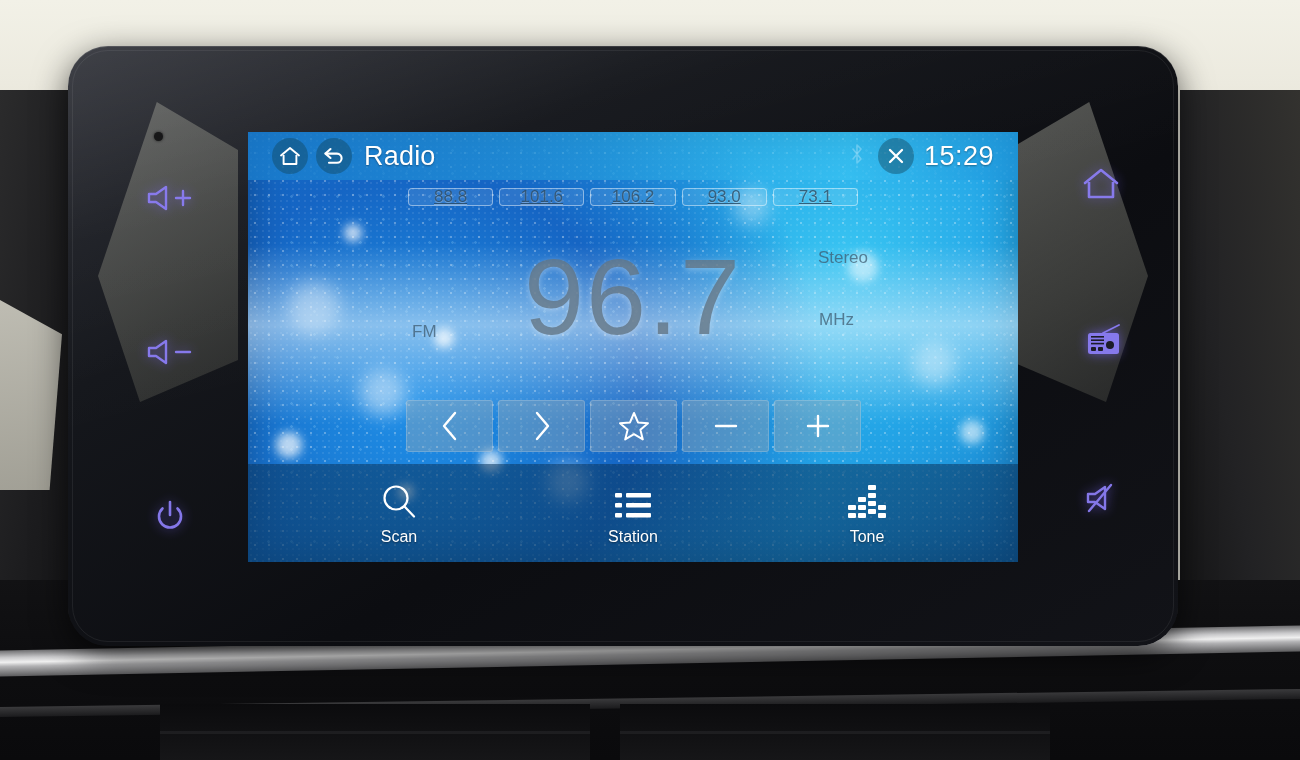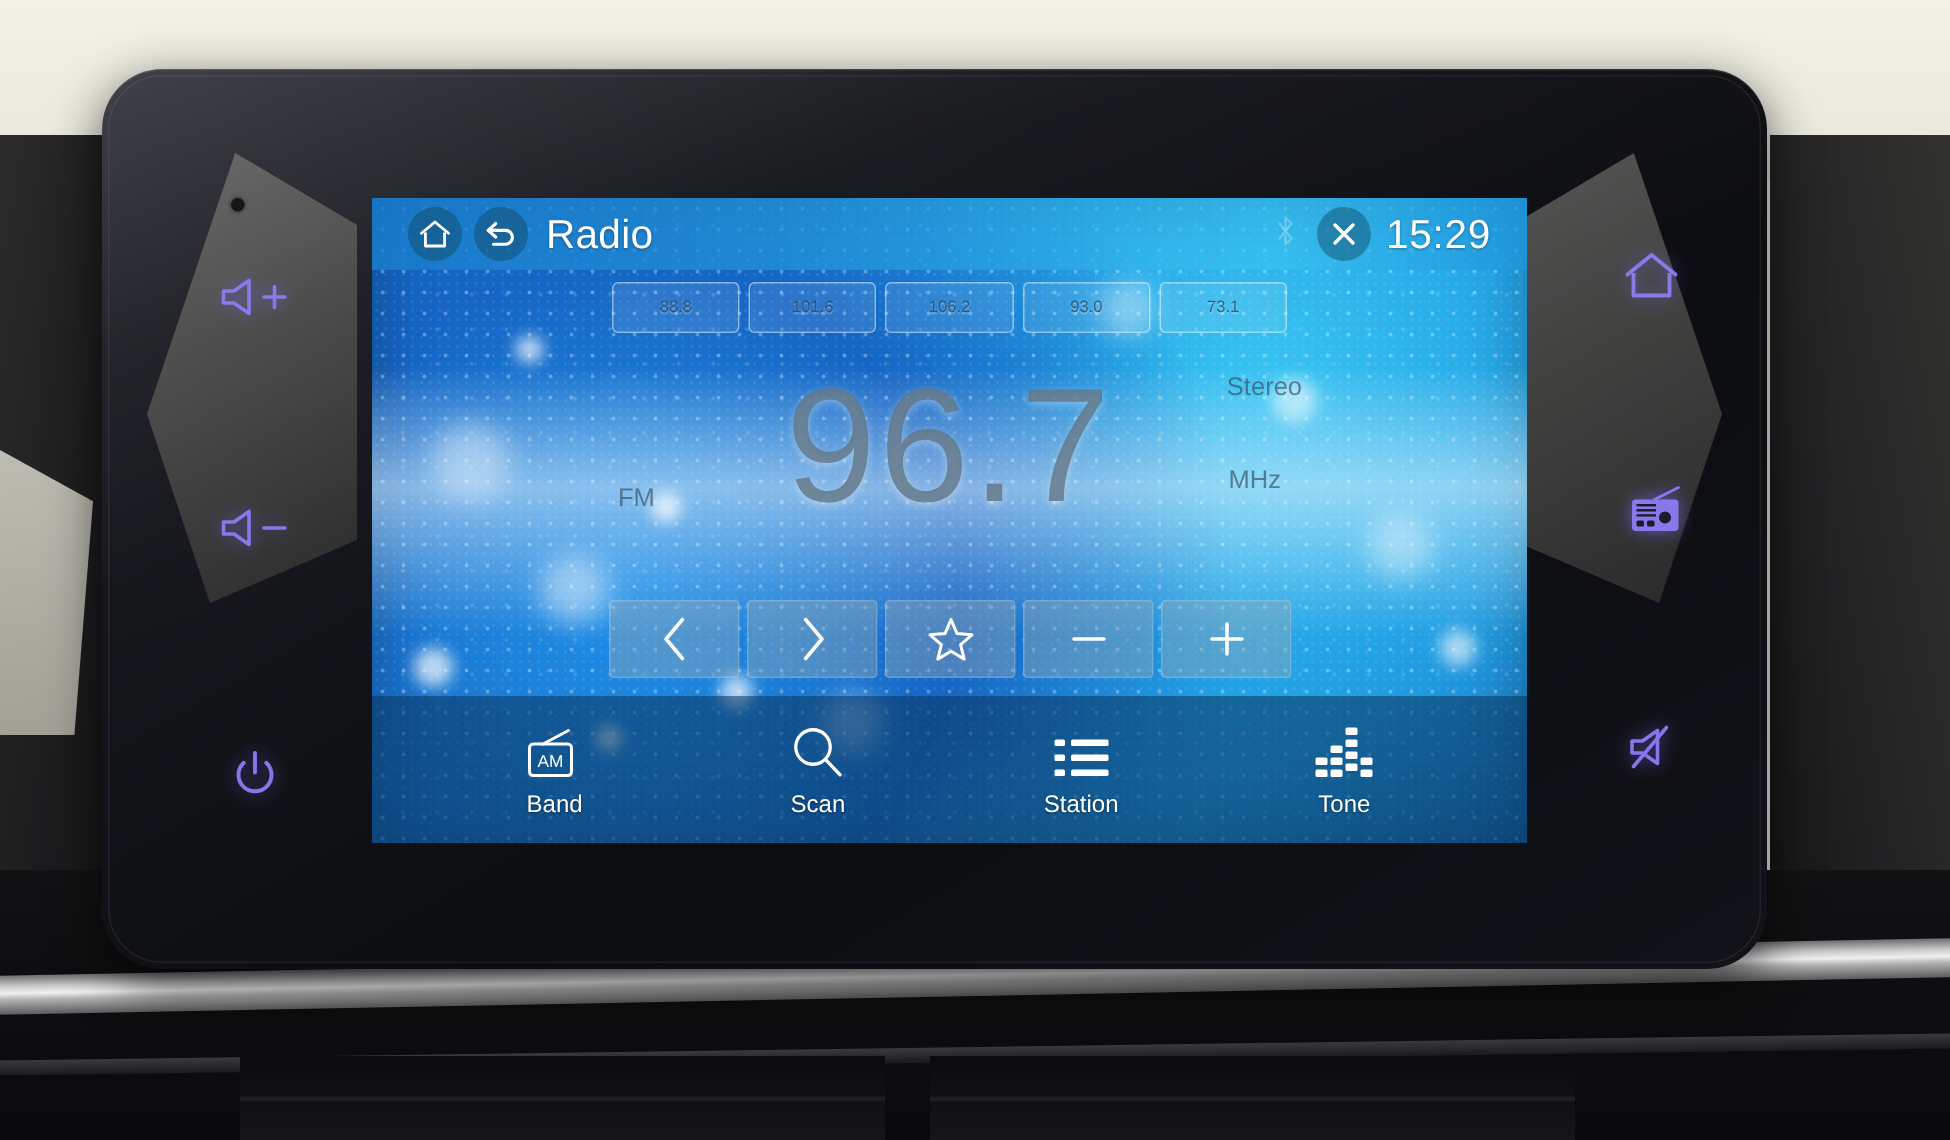--- a/index.html
+++ b/index.html
@@ -155,26 +155,27 @@
     color:#ffffff; font-size:27px; letter-spacing:.5px;
     text-shadow:0 1px 2px rgba(0,0,0,.35);
   }
 
   
   .presets{
     position:absolute; left:160px; top:56px; width:450px;
     display:flex; gap:6px;
   }
   .preset{
-    flex:1; height:34px; border:1px solid rgba(255,255,255,.45);
+    flex:1; height:18px; border:1px solid rgba(255,255,255,.45);
     border-radius:4px;
     background:rgba(255,255,255,.10);
     display:flex; align-items:center; justify-content:center;
-    color:rgba(40,70,95,.78); font-size:11px;
+    color:rgba(40,70,95,.78); font-size:17px;
     text-shadow:0 1px 1px rgba(255,255,255,.35);
+    text-decoration:underline;
   }
 
   
   .freq-wrap{ position:absolute; left:0; top:104px; width:100%; height:150px; }
   .freq{
     position:absolute; left:0; right:0; top:4px;
     text-align:center; font-size:108px; font-weight:300;
     color:rgba(96,116,132,.80); letter-spacing:2px; line-height:1.05;
     text-shadow:0 2px 6px rgba(255,255,255,.35);
   }
@@ -378,30 +379,20 @@
     </div>
     <div class="ctrl">
       <svg width="30" height="30" viewBox="0 0 30 30" stroke="#fff" stroke-width="2.4" stroke-linecap="round">
         <path d="M5 15 H25 M15 5 V25"></path>
       </svg>
     </div>
   </div>
 
   <div class="bottom-nav">
 
-    <div class="nav-item">
-      <div class="nav-ico">
-        <svg width="42" height="36" viewBox="0 0 42 36" fill="none" stroke="#fff" stroke-width="2">
-          <path d="M13 11 L30 2" stroke-linecap="round"></path>
-          <rect x="4" y="11" width="28" height="21" rx="2.5"></rect>
-          <text x="18" y="26" font-family="Liberation Sans, sans-serif" font-size="11.5" fill="#fff" stroke="none" text-anchor="middle">AM</text>
-        </svg>
-      </div>
-      <div class="nav-lbl">Band</div>
-    </div>
 
     <div class="nav-item">
       <div class="nav-ico">
         <svg width="38" height="38" viewBox="0 0 38 38" fill="none" stroke="#fff" stroke-width="2.2">
           <circle cx="16" cy="15" r="11.5"></circle>
           <path d="M24.5 23.5 L34 33.5" stroke-linecap="round"></path>
         </svg>
       </div>
       <div class="nav-lbl">Scan</div>
     </div>

